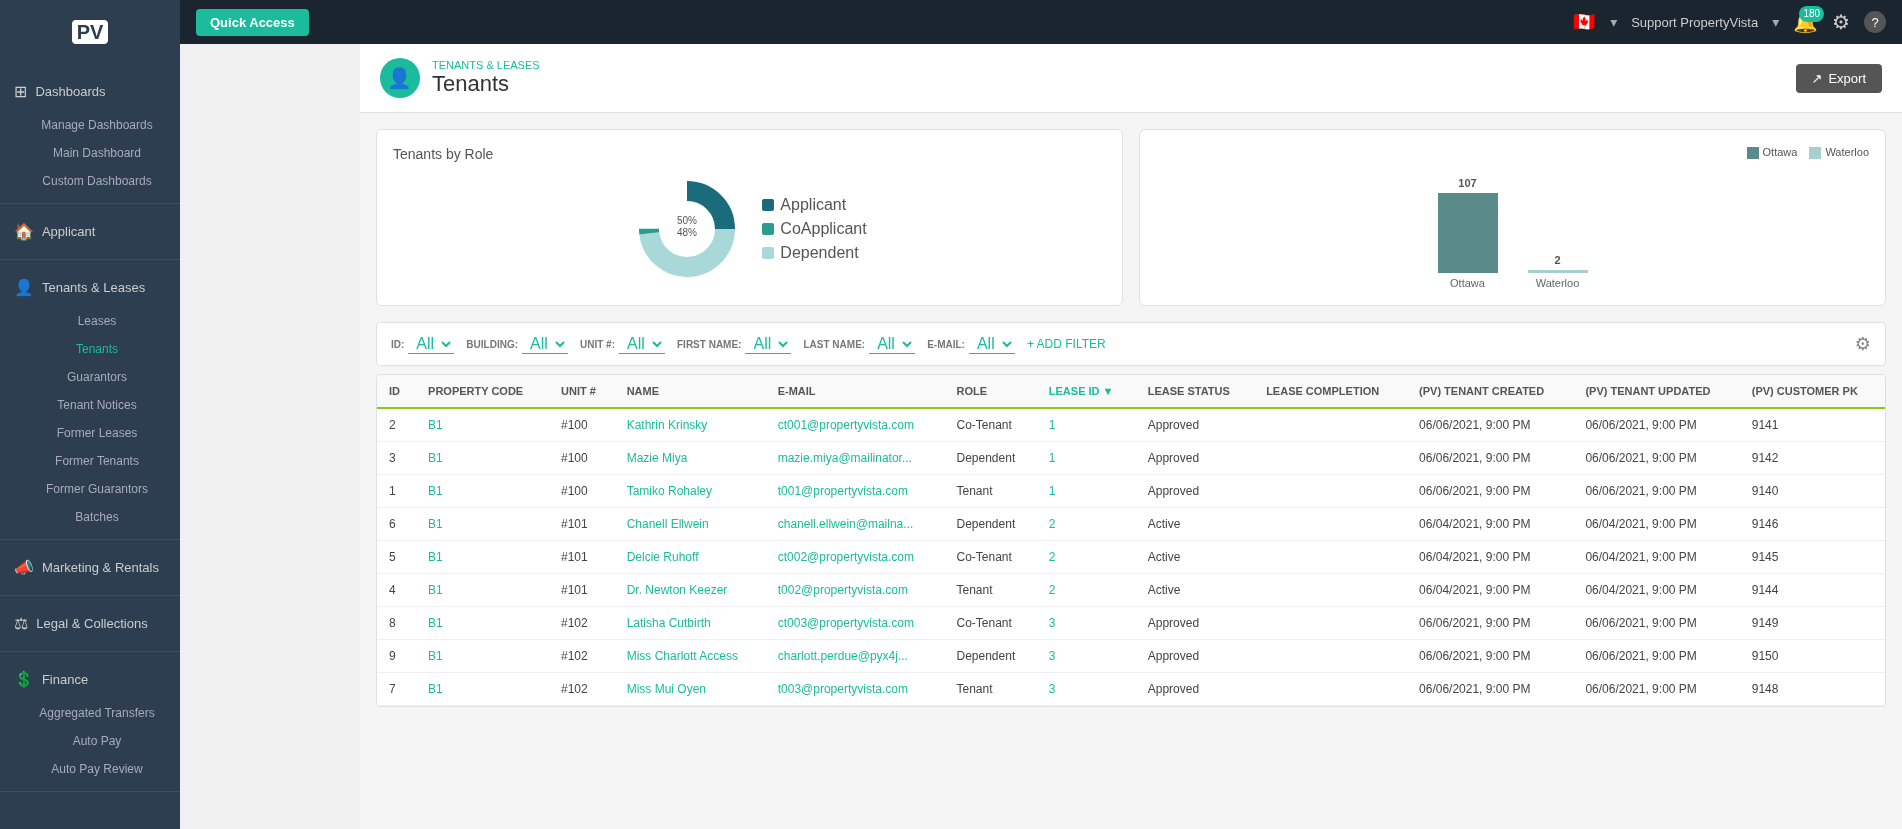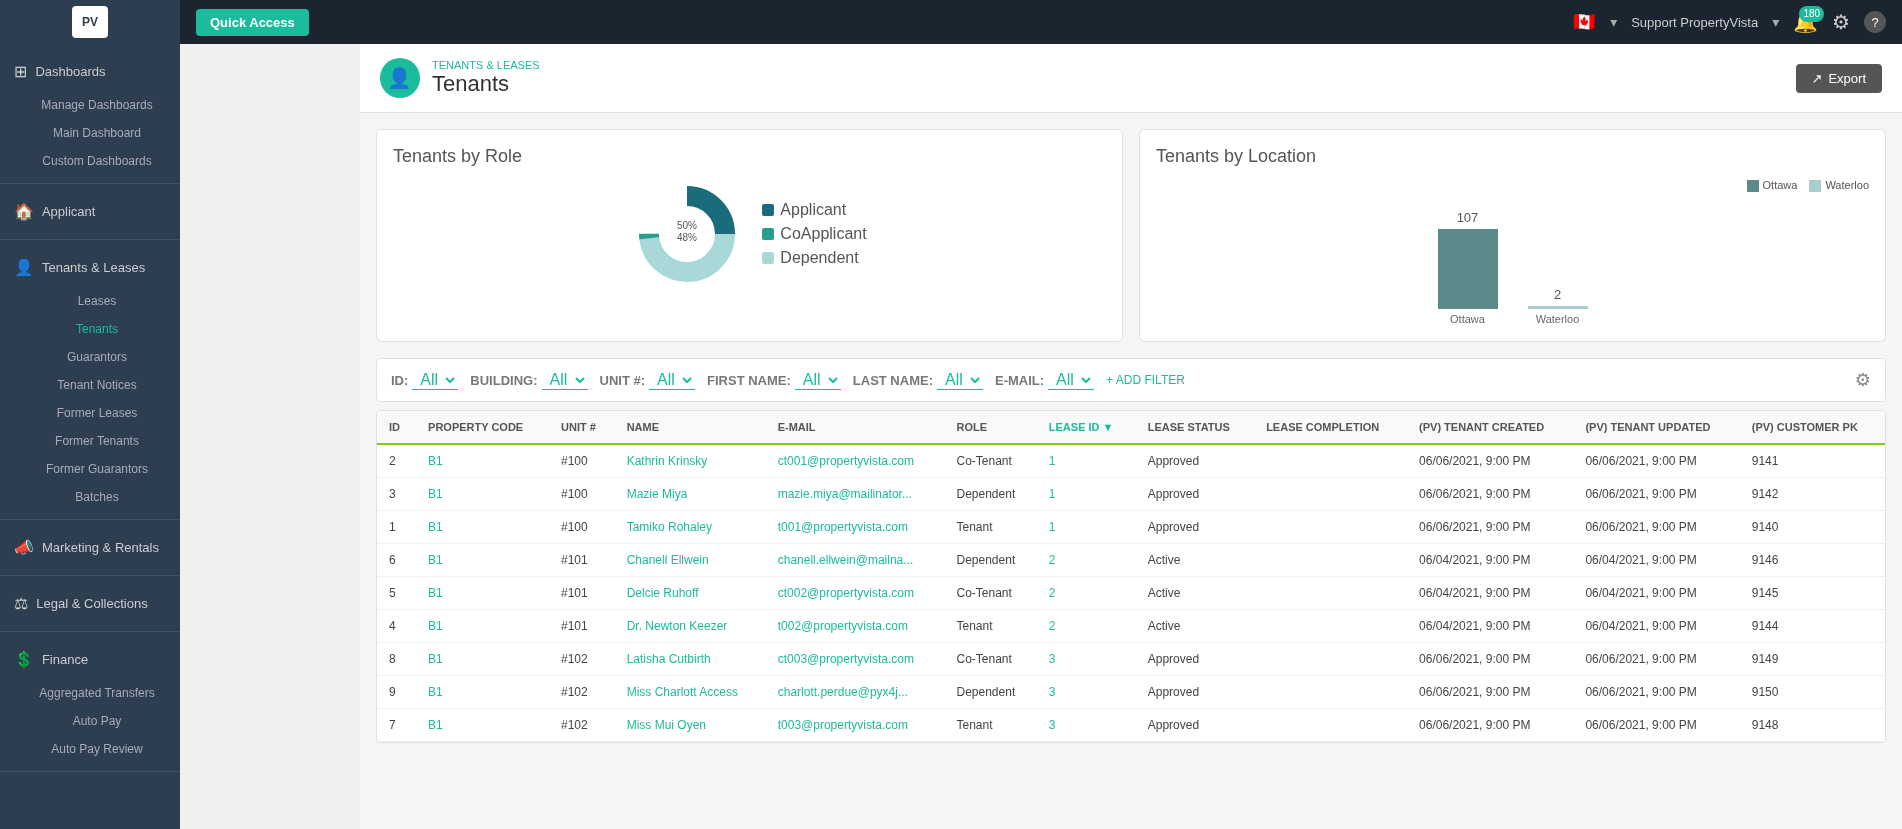--- a/index.html
+++ b/index.html
@@ -10,26 +10,26 @@
       width: 180px;
       background: #2c3e50;
       color: #ccc;
       flex-shrink: 0;
       display: flex;
       flex-direction: column;
       overflow-y: auto;
     }
     #sidebar .logo {
       width: 36px;
-      height: 32px;
-      margin: 6px auto;
+      height: 24px;
+      margin: 20px auto;
       background: #fff;
       border-radius: 4px;
       display: flex; align-items: center; justify-content: center;
-      color: #2c3e50; font-weight: bold; font-size: 12px;
+      color: #2c3e50; font-weight: bold; font-size: 20px;
     }
     .sidebar-section {
       padding: 8px 0;
       border-bottom: 1px solid #3d5166;
     }
     .sidebar-section-header {
       display: flex; align-items: center; gap: 8px;
       padding: 10px 14px;
       color: #ccc;
       font-size: 13px;
@@ -128,53 +128,53 @@
       display: flex; gap: 16px;
       padding: 16px;
     }
     .stat-card {
       background: #fff;
       border-radius: 6px;
       border: 1px solid #e0e0e0;
       padding: 16px;
       flex: 1;
     }
-    .stat-card h3 { font-size: 18px; color: #555; margin-bottom: 12px; font-weight: normal; }
+    .stat-card h3 { font-size: 14px; color: #555; margin-bottom: 12px; font-weight: normal; }
 
     
     .donut-container { display: flex; align-items: center; gap: 20px; justify-content: center; }
     .donut-legend { display: flex; flex-direction: column; gap: 6px; }
     .legend-item { display: flex; align-items: center; gap: 6px; font-size: 16px; color: #555; }
     .legend-dot { width: 12px; height: 12px; border-radius: 2px; }
 
     
     .portal-card { text-align: center; }
     .portal-label { font-size: 14px; color: #555; margin-bottom: 8px; }
     .portal-number { font-size: 52px; color: #1abc9c; font-weight: 300; line-height: 1; }
     .portal-sub { font-size: 12px; color: #888; margin-top: 8px; }
 
     
     .bar-chart { display: flex; align-items: flex-end; gap: 30px; justify-content: center; padding-top: 10px; }
     .bar-group { display: flex; flex-direction: column; align-items: center; gap: 4px; }
     .bar { width: 60px; background: #5a8a8a; }
     .bar-label { font-size: 11px; color: #666; }
-    .bar-value { font-size: 13px; color: #555; }
+    .bar-value { font-size: 11px; color: #555; font-weight: bold; }
     .loc-dot { width: 12px; height: 12px; display: inline-block; margin-right: 4px; vertical-align: middle; }
 
     
     .filters-bar {
       background: #fff;
       border: 1px solid #e0e0e0;
       margin: 0 16px 8px;
       padding: 10px 14px;
       display: flex; align-items: center; gap: 12px; flex-wrap: wrap;
       border-radius: 4px;
     }
     .filter-group { display: flex; align-items: center; gap: 4px; font-size: 12px; color: #555; }
-    .filter-label { font-weight: bold; text-transform: uppercase; font-size: 13px; color: #777; }
+    .filter-label { font-weight: bold; text-transform: uppercase; font-size: 10px; color: #777; }
     .filter-select {
       border: none; border-bottom: 1px solid #1abc9c;
       color: #1abc9c; font-size: 16px; background: transparent; cursor: pointer; padding: 0 4px;
       outline: none;
     }
     .add-filter-btn {
       background: none; border: none; color: #1abc9c; cursor: pointer; font-size: 12px;
       display: flex; align-items: center; gap: 4px;
     }
     .filters-settings { margin-left: auto; color: #888; font-size: 18px; cursor: pointer; }
@@ -326,21 +326,20 @@
           <div class="legend-item">
               <span class="legend-dot" style="background:#a8d8d8;"></span>
               <span>Dependent</span>
             </div>
         </div>
       </div>
     </div>
 
 
     <div class="stat-card">
-      <h3>Tenants by Location</h3>
       <div style="display:flex; justify-content:flex-end; gap:12px; font-size:11px; color:#555; margin-bottom:8px;">
         <span><span class="loc-dot" style="background:#5a8a8a;"></span><span>Ottawa</span></span>
         <span><span class="loc-dot" style="background:#a8cece;"></span><span>Waterloo</span></span>
       </div>
       <div class="bar-chart">
         <div class="bar-group">
           <span class="bar-value">107</span>
           <div class="bar" style="height:80px; background:#5a8a8a;"></div>
           <span class="bar-label">Ottawa</span>
         </div>

